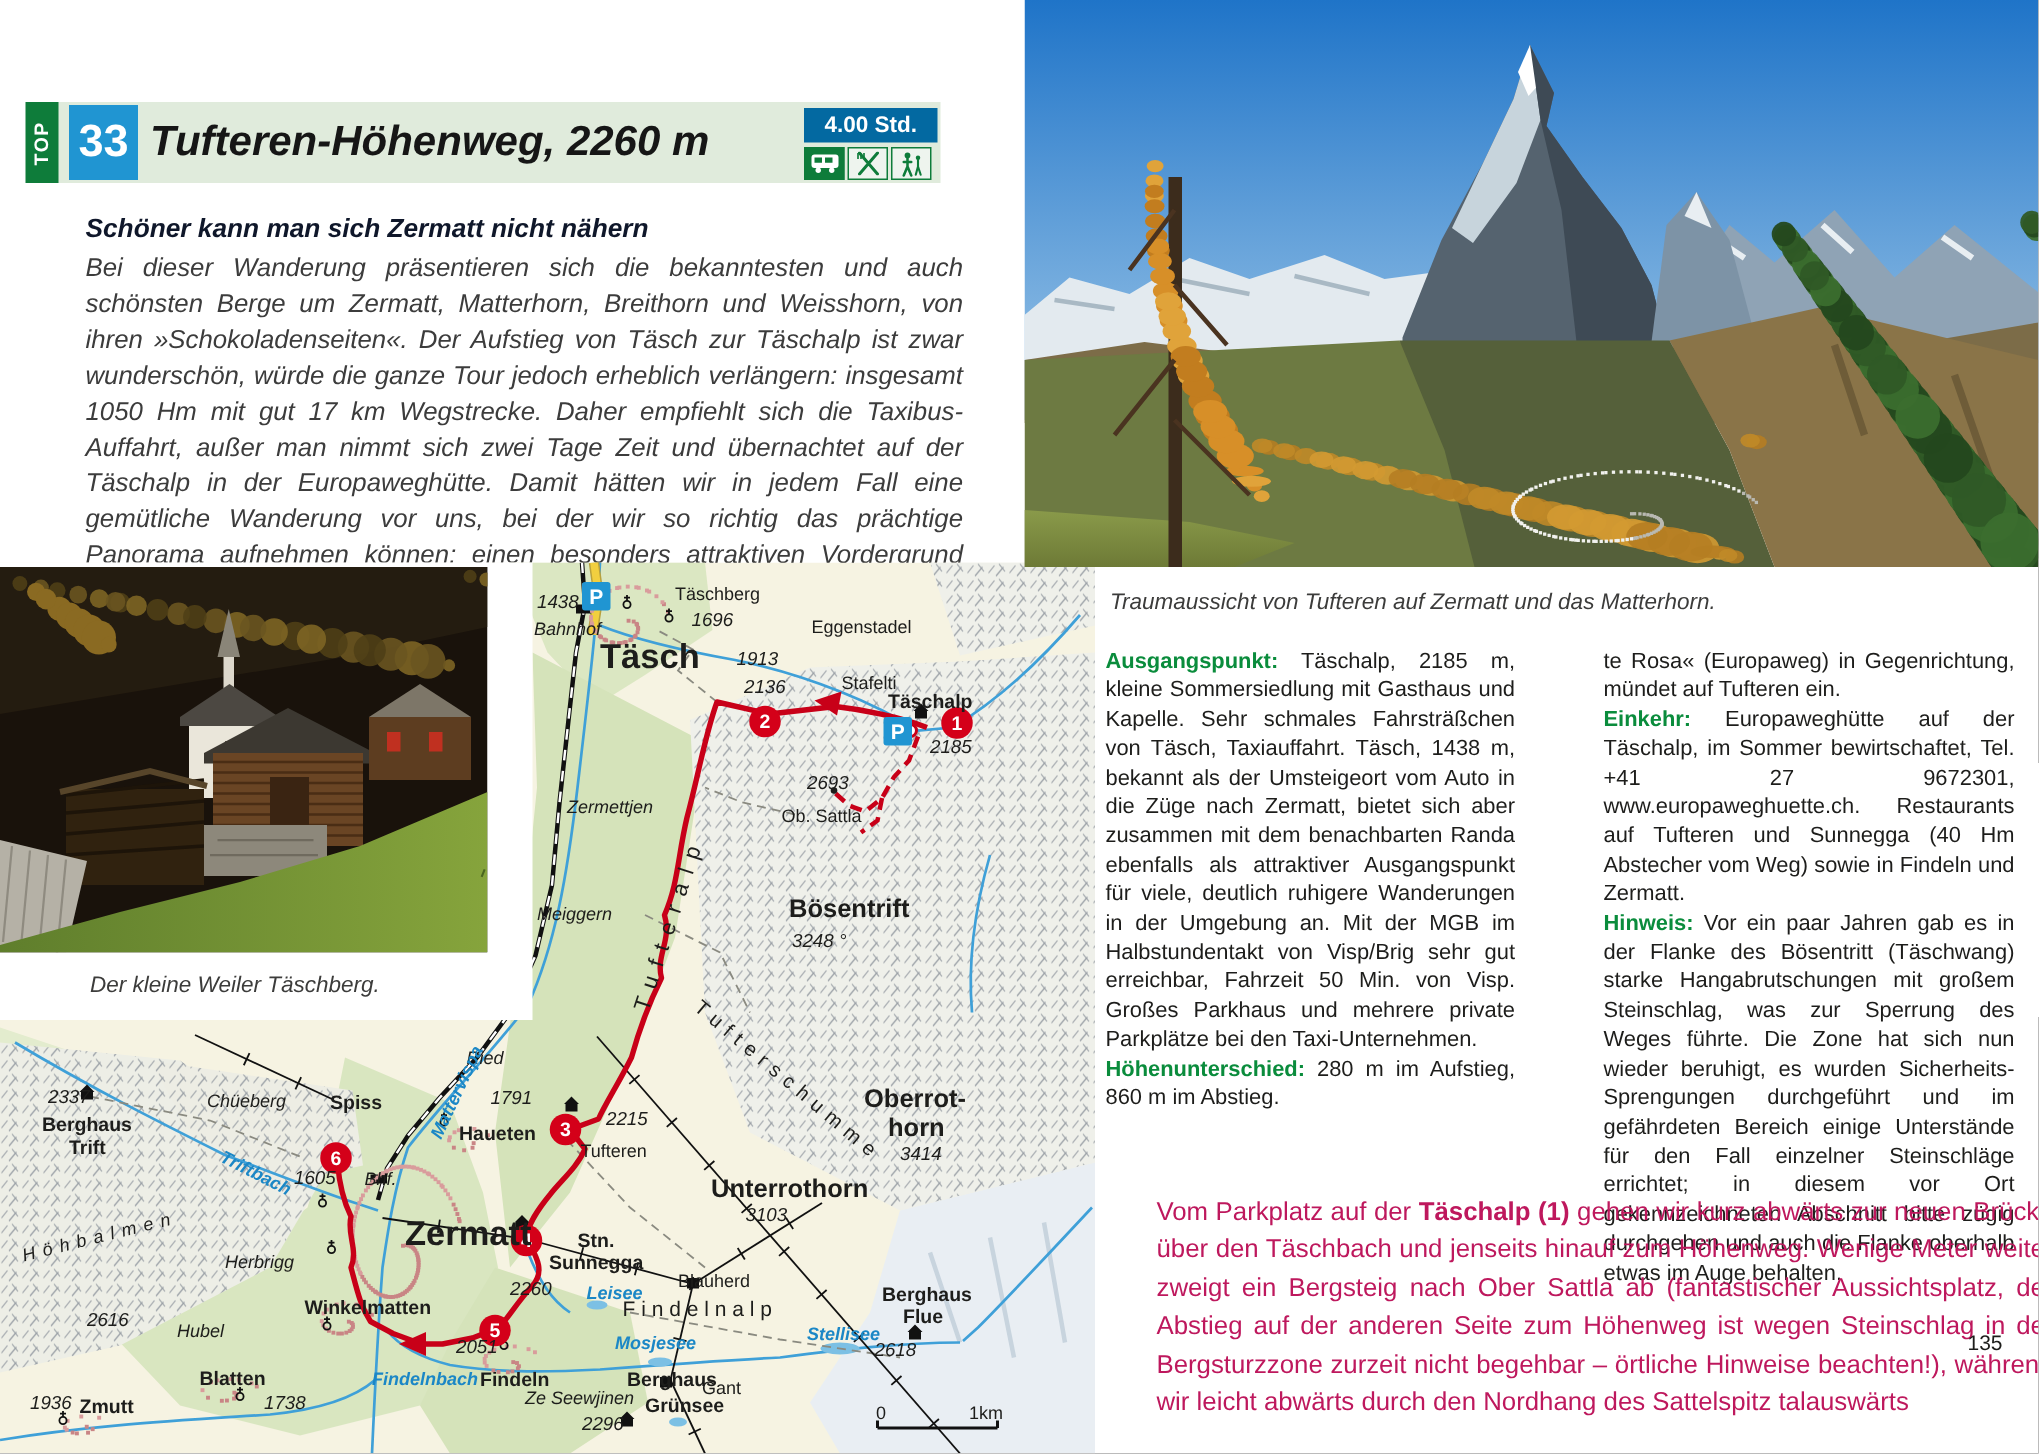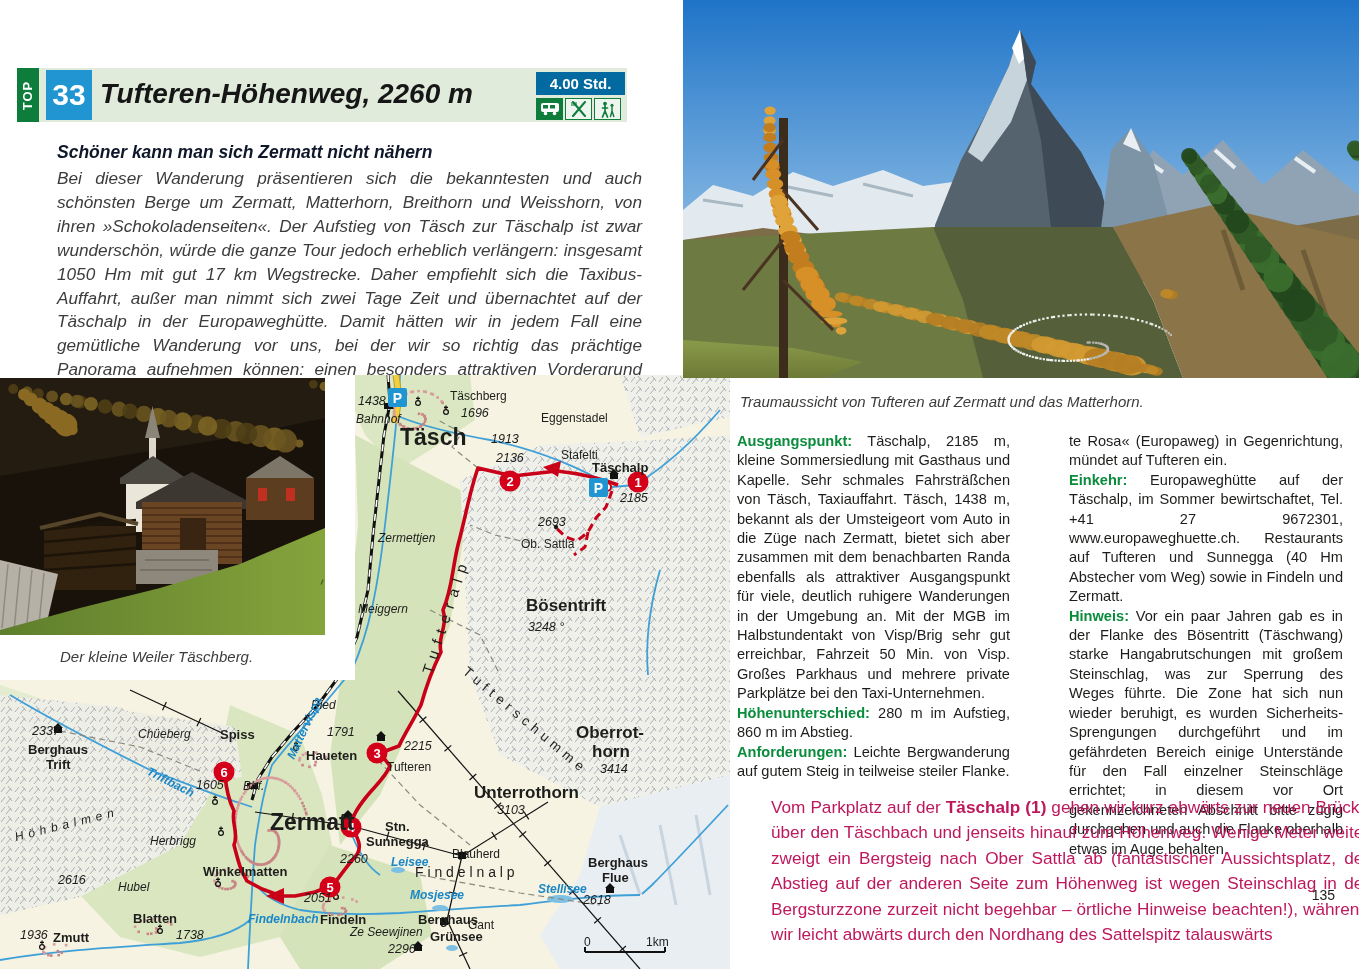--- a/index.html
+++ b/index.html
@@ -989,21 +989,20 @@
           <text x="304" y="527" class="ml elev">2051</text>
           <text x="584" y="571" class="ml sm">0</text>
           <text x="646" y="571" class="ml sm">1km</text>
         </g>
   </svg>
   </div>
 
   <div class="col col1">
     <p class="ip"><span class="glabel">Ausgangspunkt:</span> <span>Täschalp, 2185 m, kleine Sommersiedlung mit Gasthaus und Kapelle. Sehr schmales Fahrsträßchen von Täsch, Taxiauffahrt. Täsch, 1438 m, bekannt als der Umsteigeort vom Auto in die Züge nach Zermatt, bietet sich aber zusammen mit dem benachbarten Randa ebenfalls als attraktiver Ausgangspunkt für viele, deutlich ruhigere Wanderungen in der Umgebung an. Mit der MGB im Halbstundentakt von Visp/Brig sehr gut erreichbar, Fahrzeit 50 Min. von Visp. Großes Parkhaus und mehrere private Parkplätze bei den Taxi-Unternehmen.</span></p>
     <p class="ip"><span class="glabel">Höhenunterschied:</span> <span>280 m im Aufstieg, 860 m im Abstieg.</span></p>
-    <p class="ip"><span class="glabel">Anforderungen:</span> <span>Leichte Bergwanderung auf gutem Steig in teilweise steiler Flanke.</span></p>
   </div>
   <div class="col col2">
     <p class="ip"><span>te Rosa« (Europaweg) in Gegenrichtung, mündet auf Tufteren ein.</span></p>
     <p class="ip"><span class="glabel">Einkehr:</span> <span>Europaweghütte auf der Täschalp, im Sommer bewirtschaftet, Tel. +41 27 9672301, www.europaweghuette.ch. Restaurants auf Tufteren und Sunnegga (40 Hm Abstecher vom Weg) sowie in Findeln und Zermatt.</span></p>
     <p class="ip"><span class="glabel">Hinweis:</span> <span>Vor ein paar Jahren gab es in der Flanke des Bösentritt (Täschwang) starke Hangabrutschungen mit großem Steinschlag, was zur Sperrung des Weges führte. Die Zone hat sich nun wieder beruhigt, es wurden Sicherheits-Sprengungen durchgeführt und im gefährdeten Bereich einige Unterstände für den Fall einzelner Steinschläge errichtet; in diesem vor Ort gekennzeichneten Abschnitt bitte zügig durchgehen und auch die Flanke oberhalb etwas im Auge behalten.</span></p>
   </div>
 
   <div class="routep">
     <span>Vom Parkplatz auf der </span><b>Täschalp (1)</b><span> gehen wir kurz abwärts zur neuen Brücke über den Täschbach und jenseits hinauf zum Höhenweg. Wenige Meter weiter zweigt ein Bergsteig nach Ober Sattla ab (fantastischer Aussichtsplatz, der Abstieg auf der anderen Seite zum Höhenweg ist wegen Steinschlag in der Bergsturzzone zurzeit nicht begehbar – örtliche Hinweise beachten!), während wir leicht abwärts durch den Nordhang des Sattelspitz talauswärts</span>
   </div>

